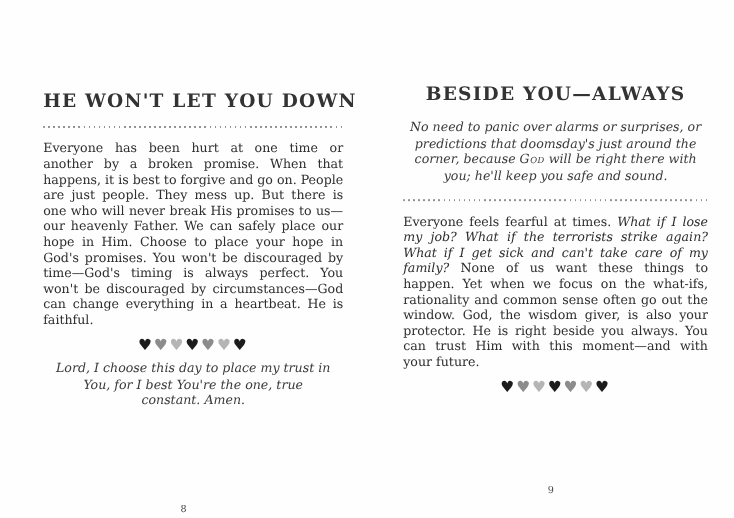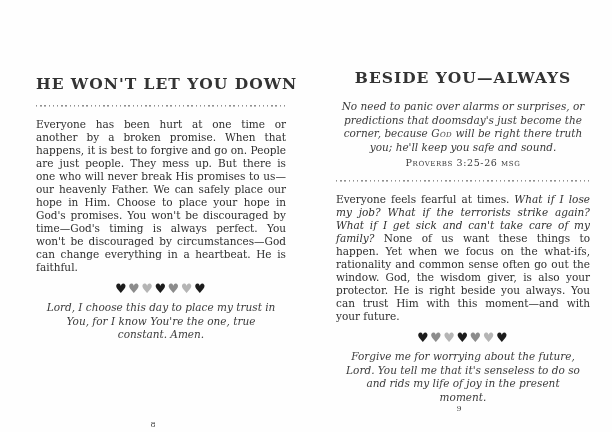--- a/index.html
+++ b/index.html
@@ -98,28 +98,26 @@
 </head>
 <body>
 
 <div class="spread">
 
   <div class="page left">
     <div class="devo-title">HE WON'T LET YOU DOWN</div>
     <div class="dotted-divider"></div>
     <div class="body-text"><span class="seg-normal">Everyone has been hurt at one time or another by a broken promise. When that happens, it is best to forgive and go on. People are just people. They mess up. But there is one who will never break His promises to us—our heavenly Father. We can safely place our hope in Him. Choose to place your hope in God's promises. You won't be discouraged by time—God's timing is always perfect. You won't be discouraged by circumstances—God can change everything in a heartbeat. He is faithful.</span></div>
     <div class="hearts-row"><span style="color: rgb(28, 28, 28);">♥</span><span style="color: rgb(140, 140, 140);">♥</span><span style="color: rgb(181, 181, 181);">♥</span><span style="color: rgb(28, 28, 28);">♥</span><span style="color: rgb(140, 140, 140);">♥</span><span style="color: rgb(181, 181, 181);">♥</span><span style="color: rgb(28, 28, 28);">♥</span></div>
-    <div class="prayer">Lord, I choose this day to place my trust in You, for I know You're the one, true constant. Amen.</div>
+    <div class="prayer">Lord, I choose this day to place my trust in You, for I best You're the one, true constant. Amen.</div>
     <div class="page-number">8</div>
   </div>
 
   <div class="page right">
     <div class="devo-title">BESIDE YOU—ALWAYS</div>
-    <div class="verse"><span class="seg-italic">No need to panic over alarms or surprises, or predictions that doomsday's just become the corner, because </span><span class="seg-italic-smallcaps">God</span><span class="seg-italic"> will be right there truth you; he'll keep you safe and sound.</span></div>
-    <div class="verse-ref">Proverbs 3:25-26 msg</div>
+    <div class="verse"><span class="seg-italic">No need to panic over alarms or surprises, or predictions that doomsday's just around the corner, because </span><span class="seg-italic-smallcaps">God</span><span class="seg-italic"> will be right there with you; he'll keep you safe and sound.</span></div>
     <div class="dotted-divider"></div>
     <div class="body-text"><span class="seg-normal">Everyone feels fearful at times. </span><span class="seg-italic">What if I lose my job? What if the terrorists strike again? What if I get sick and can't take care of my family?</span><span class="seg-normal"> None of us want these things to happen. Yet when we focus on the what-ifs, rationality and common sense often go out the window. God, the wisdom giver, is also your protector. He is right beside you always. You can trust Him with this moment—and with your future.</span></div>
     <div class="hearts-row"><span style="color: rgb(28, 28, 28);">♥</span><span style="color: rgb(140, 140, 140);">♥</span><span style="color: rgb(181, 181, 181);">♥</span><span style="color: rgb(28, 28, 28);">♥</span><span style="color: rgb(140, 140, 140);">♥</span><span style="color: rgb(181, 181, 181);">♥</span><span style="color: rgb(28, 28, 28);">♥</span></div>
-    <div class="prayer">Forgive me for worrying about the future, Lord. You tell me that it's senseless to do so and rids my life of joy in the present moment.</div>
     <div class="page-number">9</div>
   </div>
 
 </div>
 
 </body></html>

